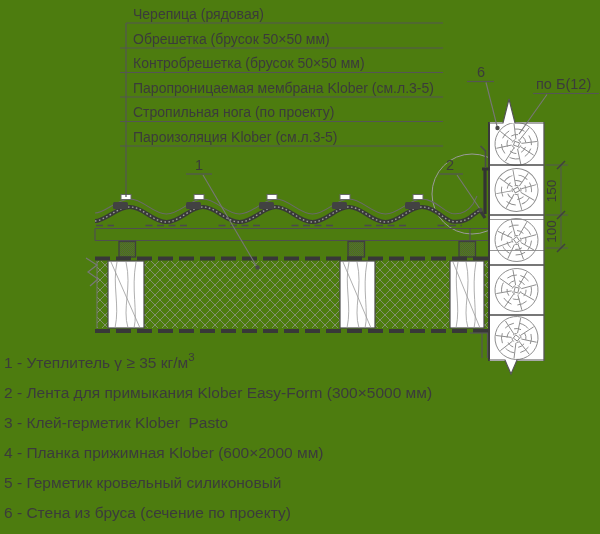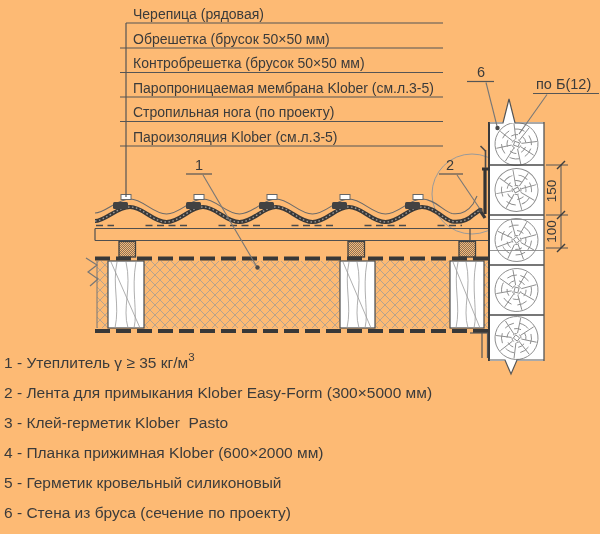--- a/index.html
+++ b/index.html
@@ -1,17 +1,17 @@
 <!DOCTYPE html>
 <html><head>
 <meta charset="utf-8">
 <style>
   html,body{margin:0;padding:0;background:#ffffff;}
   .stage{
-    position:relative;width:600px;height:534px;background:#fdba74;overflow:hidden;
+    position:relative;width:600px;height:534px;background:#4d7c0f;overflow:hidden;
     font-family:"Liberation Sans", sans-serif;
   }
   svg text{
     font-family:"Liberation Sans", sans-serif;
     fill:#3b3b3b;
     white-space:pre;
   }
   .callout-t{font-size:14px;}
   .legend-t{font-size:15.5px;}
   .marker-t{font-size:14.5px;}

